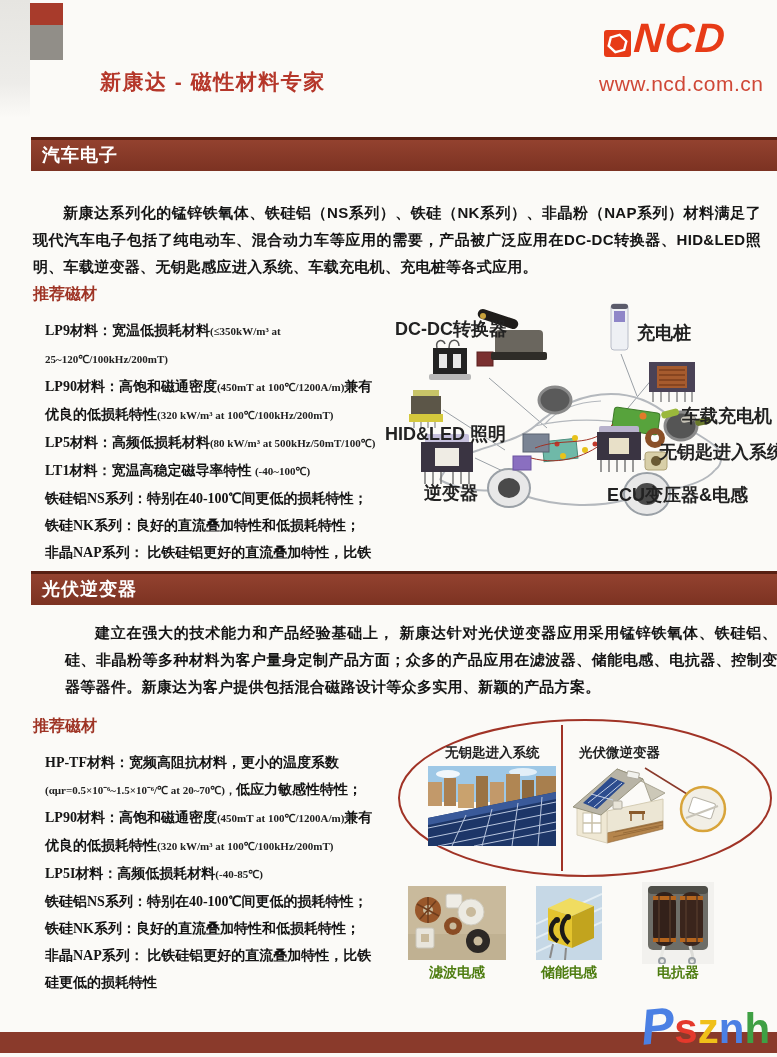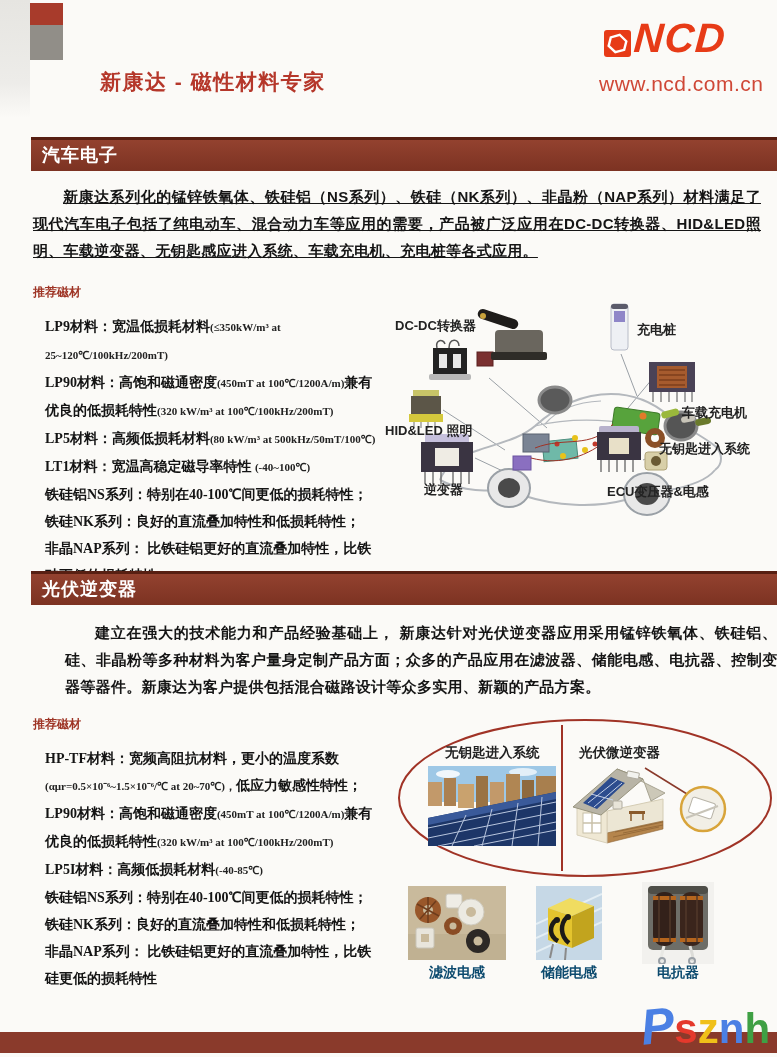--- a/index.html
+++ b/index.html
@@ -25,45 +25,45 @@
   .banner{left:31px;width:740px;height:31px;line-height:31px;
     background:linear-gradient(180deg,#93422f,#7c3222);
     border-top:3px solid #571f12;color:#fff;font-size:18px;font-weight:bold;
     padding-left:11px;box-sizing:content-box;letter-spacing:1px;}
   .banner-auto{top:137px;}
   .banner-pv{top:571px;}
 
   
   .intro{left:33px;width:728px;font-size:15px;font-weight:bold;color:#151515;
     line-height:27px;text-align:justify;text-indent:2em;letter-spacing:0.3px;}
-  .intro-auto{top:183px;text-decoration:underline;}
+  .intro-auto{top:199px;}
   .intro-pv{top:619px;margin-left:32px;}
 
   
   .mat-col{left:33px;width:360px;}
   .mat-col-auto{top:284px;}
   .mat-col-pv{top:716px;}
-  .rec-head{font-size:12px;font-weight:bold;color:#9e3425;margin:0 0 6px 0;}
+  .rec-head{font-size:16px;font-weight:bold;color:#9e3425;margin:0 0 6px 0;}
   .mat-list{list-style:none;margin:12px;padding:0;font-family:Liberation Serif, serif;}
   .mat-list li{font-size:14px;font-weight:bold;line-height:27px;color:#141414;}
   .mat-list .spec{font-size:11px;font-weight:600;color:#222;}
 
   
   .diagram{left:385px;top:298px;width:392px;height:230px;}
   .diagram svg{position:absolute;left:0;top:0;}
-  .dlabel{position:absolute;font-size:13px;font-weight:bold;color:#222;white-space:nowrap;}
+  .dlabel{position:absolute;font-size:18px;font-weight:bold;color:#222;white-space:nowrap;}
 
   
   .pv-visual{left:393px;top:716px;width:384px;height:164px;}
   .pv-visual .vlabel{position:absolute;font-size:13.5px;font-weight:bold;color:#222;white-space:nowrap;}
   .mini{position:absolute;overflow:hidden;}
 
   
   .prod-img{position:absolute;overflow:hidden;}
-  .prod-label{position:absolute;font-size:14px;font-weight:bold;color:#0c4a6e;text-align:center;}
+  .prod-label{position:absolute;font-size:14px;font-weight:bold;color:#4d7c0f;text-align:center;}
 
   
   .footer-bar{left:0;top:1032px;width:777px;height:21px;background:#8a3a2b;}
   .watermark{left:641px;top:997px;font-size:42px;font-weight:bold;z-index:5;
     font-family:"Liberation Sans","DejaVu Sans",sans-serif;}
   .watermark span{display:inline-block;}
   .watermark .wm-p{font-style:italic;font-size:50px;transform:rotate(-6deg);}
 </style>
 </head>
 <body>

